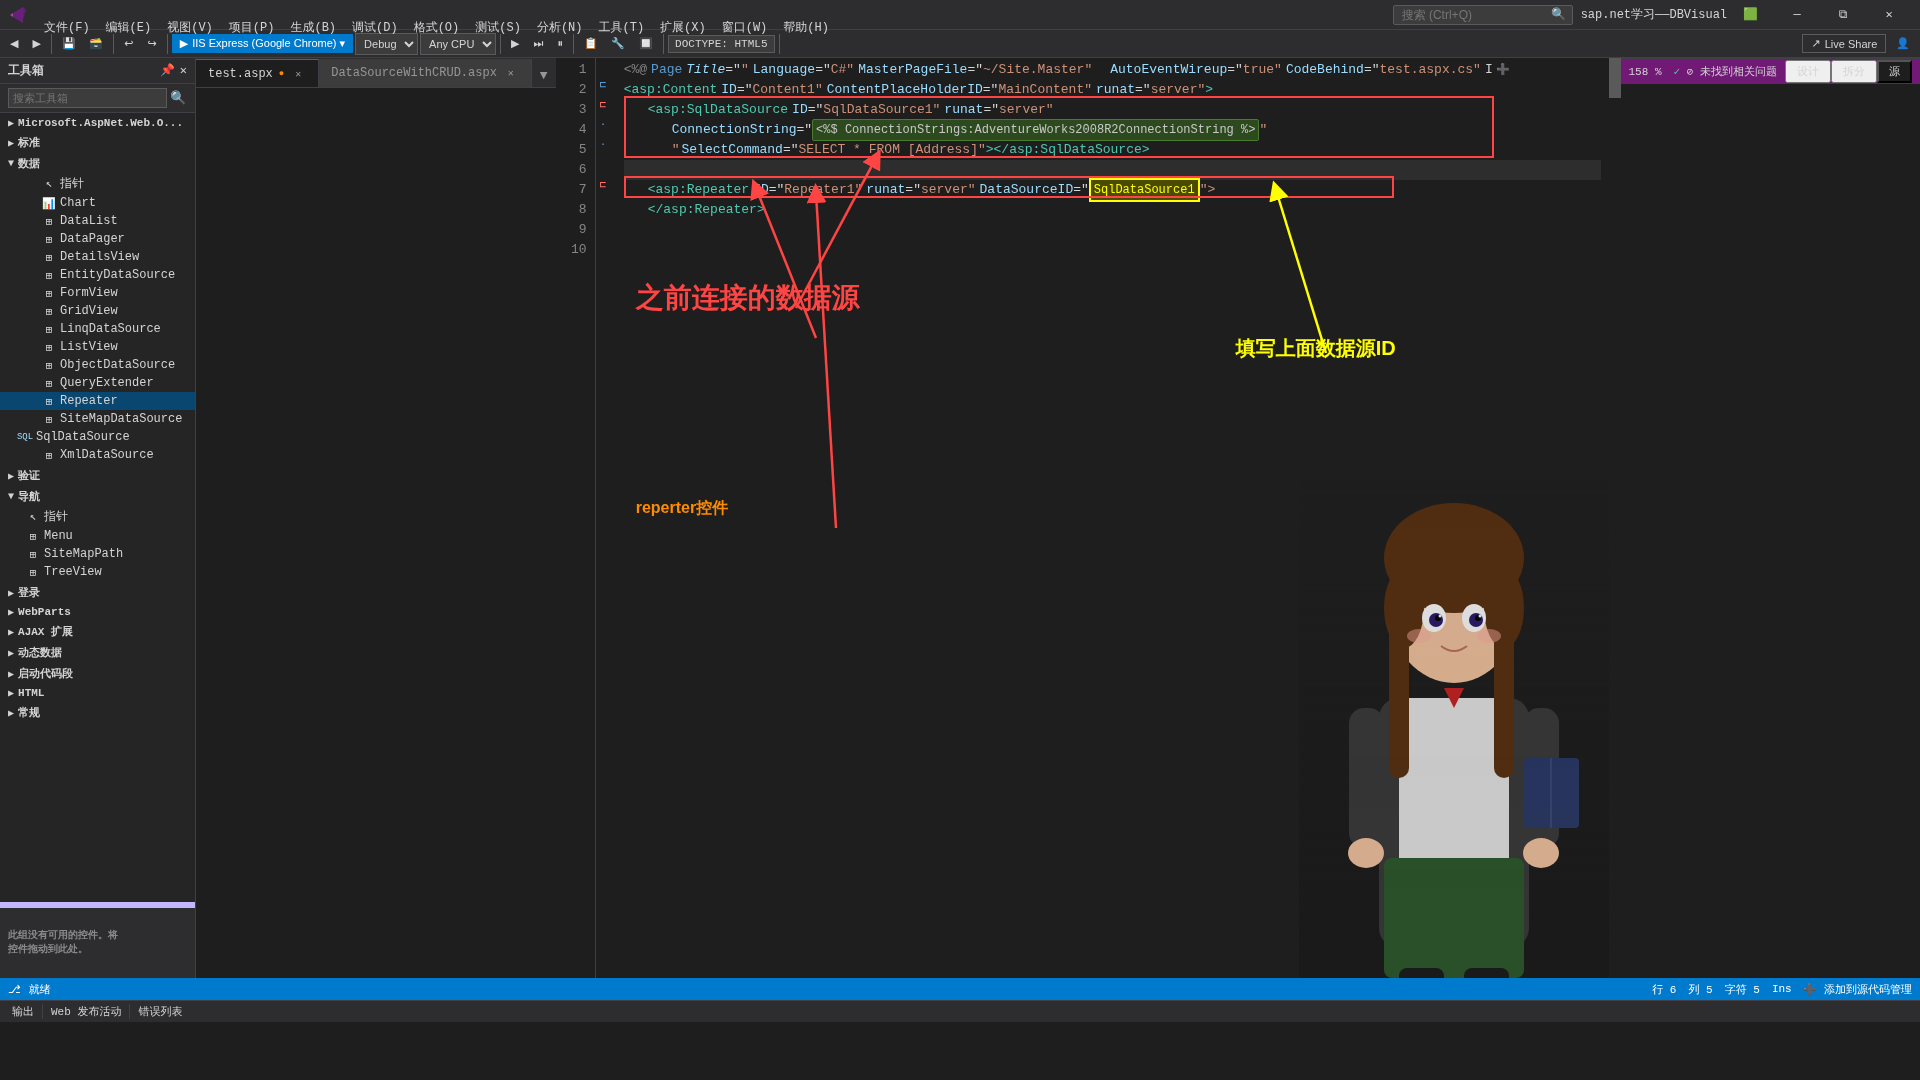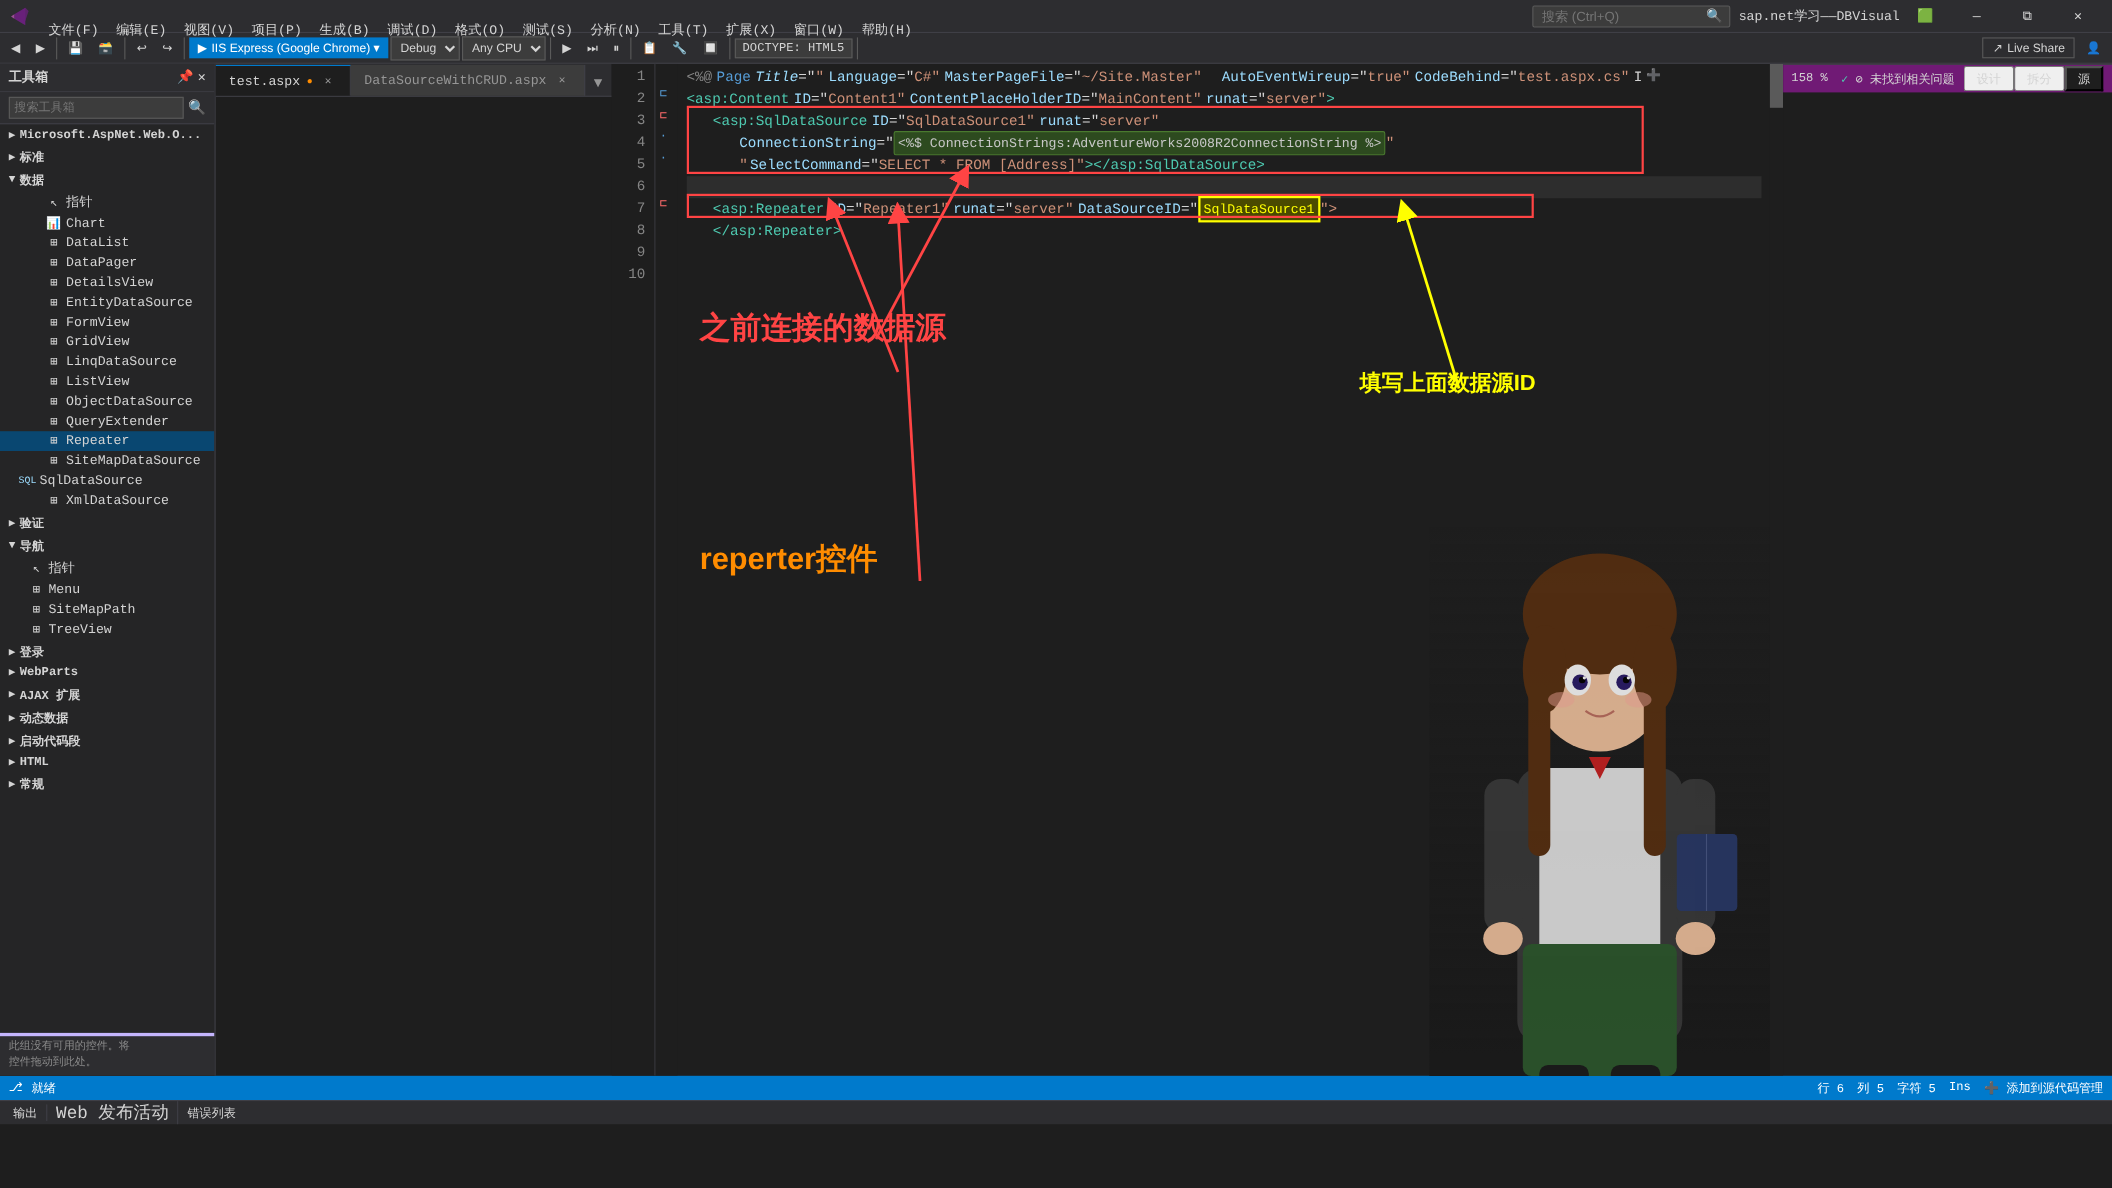--- a/index.html
+++ b/index.html
@@ -203,25 +203,26 @@
       padding: 4px 8px 2px;
       font-size: 11px;
       color: #d4d4d4;
       display: flex;
       align-items: center;
       cursor: pointer;
       font-weight: bold;
     }
     .section-arrow { margin-right: 4px; font-size: 10px; }
     .sidebar-bottom {
-      border-top: 3px solid #c4b5fd;
+      border-top: 6px solid #c4b5fd;
       font-size: 11px;
       color: #8a8a8a;
-      padding: 0 8px;
+      padding: 17px 8px;
       background: #2d2d30;
+      font-weight: bold;
     }
 
     
     .tab-bar {
       display: flex;
       background: #2d2d30;
       border-bottom: 1px solid #3f3f46;
       height: 30px;
       align-items: flex-end;
     }
@@ -761,21 +762,21 @@
           font-size:28px;
           font-weight:bold;
           font-family:Arial,sans-serif;
           pointer-events:none;
         ">之前连接的数据源</div>
 
         <div style="
           position:absolute;
           top:440px; left:20px;
           color:#ff8c00;
-          font-size:28px;
+          font-size:16px;
           font-weight:bold;
           font-family:Arial,sans-serif;
           pointer-events:none;
         ">reperter控件</div>
 
         <div style="
           position:absolute;
           top:280px; left:620px;
           color:#ffff00;
           font-size:20px;
@@ -893,15 +894,15 @@
     <span>行 6</span>
     <span>列 5</span>
     <span>字符 5</span>
     <span>Ins</span>
     <span style="cursor:pointer;">➕ 添加到源代码管理</span>
   </div>
 </div>
 
 <div style="display:flex;background:#2d2d30;border-top:1px solid #3f3f46;height:22px;align-items:center;padding:0 4px;">
   <span style="font-size:11px;color:#d4d4d4;padding:0 8px;cursor:pointer;border-right:1px solid #3f3f46;">输出</span>
-  <span style="font-size:16px;color:#d4d4d4;padding:0 8px;cursor:pointer;border-right:1px solid #3f3f46;">Web 发布活动</span>
+  <span style="font-size:11px;color:#d4d4d4;padding:0 8px;cursor:pointer;border-right:1px solid #3f3f46;">Web 发布活动</span>
   <span style="font-size:11px;color:#d4d4d4;padding:0 8px;cursor:pointer;">错误列表</span>
 </div>
 
 </body></html>

